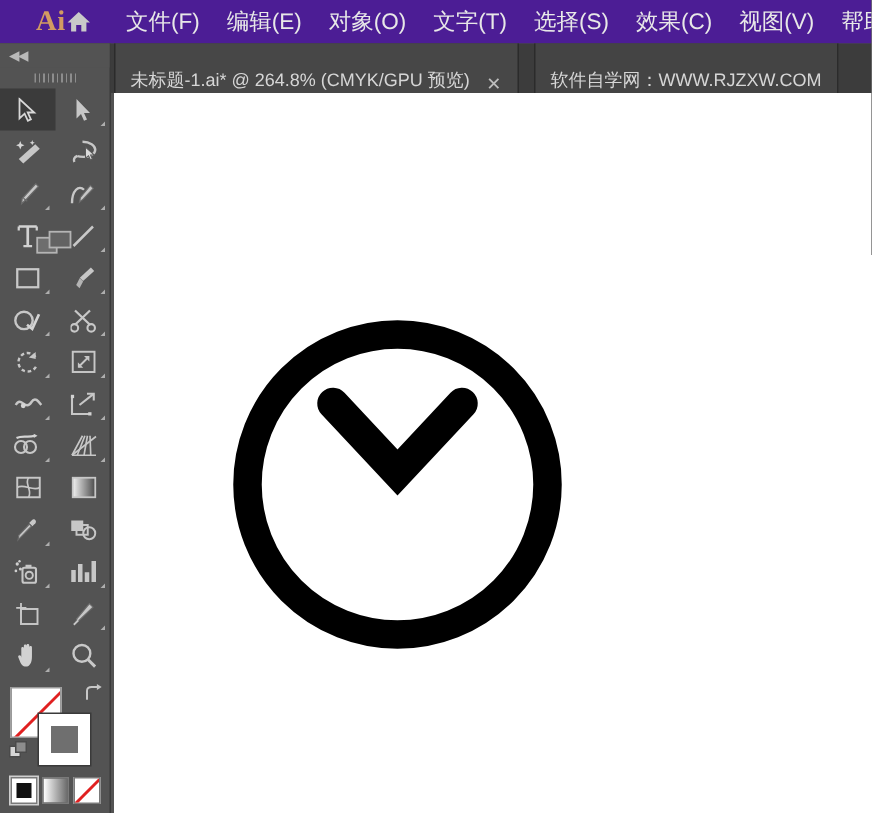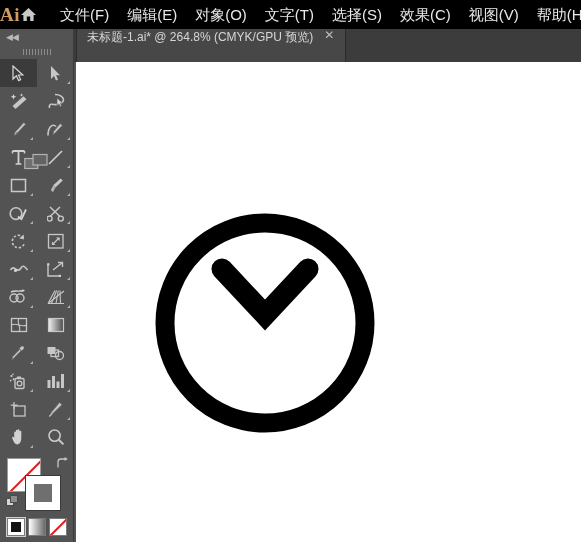--- a/index.html
+++ b/index.html
@@ -7,21 +7,21 @@
     width: 581px; height: 542px;
     background: #535353;
     font-family: "Liberation Sans", "DejaVu Sans", sans-serif;
     overflow: hidden;
   }
   #app { position: relative; width:581px; height:542px; background:#535353; }
 
   
   .menubar {
     position:absolute; left:0; top:0; width:581px; height:29px;
-    background:#000000; display:flex; align-items:center;
+    background:#4c1d95; display:flex; align-items:center;padding-left:24px;
   }
   .ai-logo {
     width:38px; height:29px; display:flex; align-items:center; justify-content:center;
     color:#d29b62; font-size:19px; font-weight:bold; letter-spacing:0.5px;
     font-family:"Liberation Serif","DejaVu Serif",serif;
   }
   .home-btn {
     width:34px; height:29px; display:flex; align-items:center; justify-content:center;
   }
   .menu-sep { width:1px; height:18px; background:#6d6d6d; margin:0 4px 0 2px; }
@@ -29,21 +29,21 @@
   .menu-item {
     color:#e8e8e8; font-size:15px; padding:4px 9px; white-space:nowrap; line-height:1;
   }
 
   
   .tabbar {
     position:absolute; left:0; top:29px; width:581px; height:33px;
     background:#3c3c3c;
   }
   .tab {
-    position:absolute; top:0; height:33px; display:flex; align-items:flex-start;
+    position:absolute; top:0; height:33px; display:flex; align-items:flex-end;
     padding:0 10px; background:#444444;
     border-right:1px solid #2b2b2b; border-left:1px solid #2b2b2b;
   }
   .tab.active { background:#474747; }
   .tab-label { color:#d6d6d6; font-size:12px; white-space:nowrap; }
   .tab-close {
     margin-left:10px; color:#bdbdbd; font-size:12px; line-height:1;
     width:12px; text-align:center;
   }
   #tab0 { left:76px; }
@@ -157,20 +157,23 @@
       <div class="menu-item">视图(V)</div>
       <div class="menu-item">帮助(H)</div>
     </div>
   </div>
 
   <div class="tabbar">
     <div class="tab active" id="tab0">
       <span class="tab-label">未标题-1.ai* @ 264.8% (CMYK/GPU 预览)</span>
       <span class="tab-close">✕</span>
     </div>
+    <div class="tab" id="tab1">
+      <span class="tab-label">软件自学网：WWW.RJZXW.COM</span>
+    </div>
   </div>
 
   <div class="toolpanel">
 
     <div class="tp-head">
       <span class="collapse-arrows">◀◀</span>
     </div>
     <div class="tp-grip">
       <div class="grip-dots"></div>
     </div>

